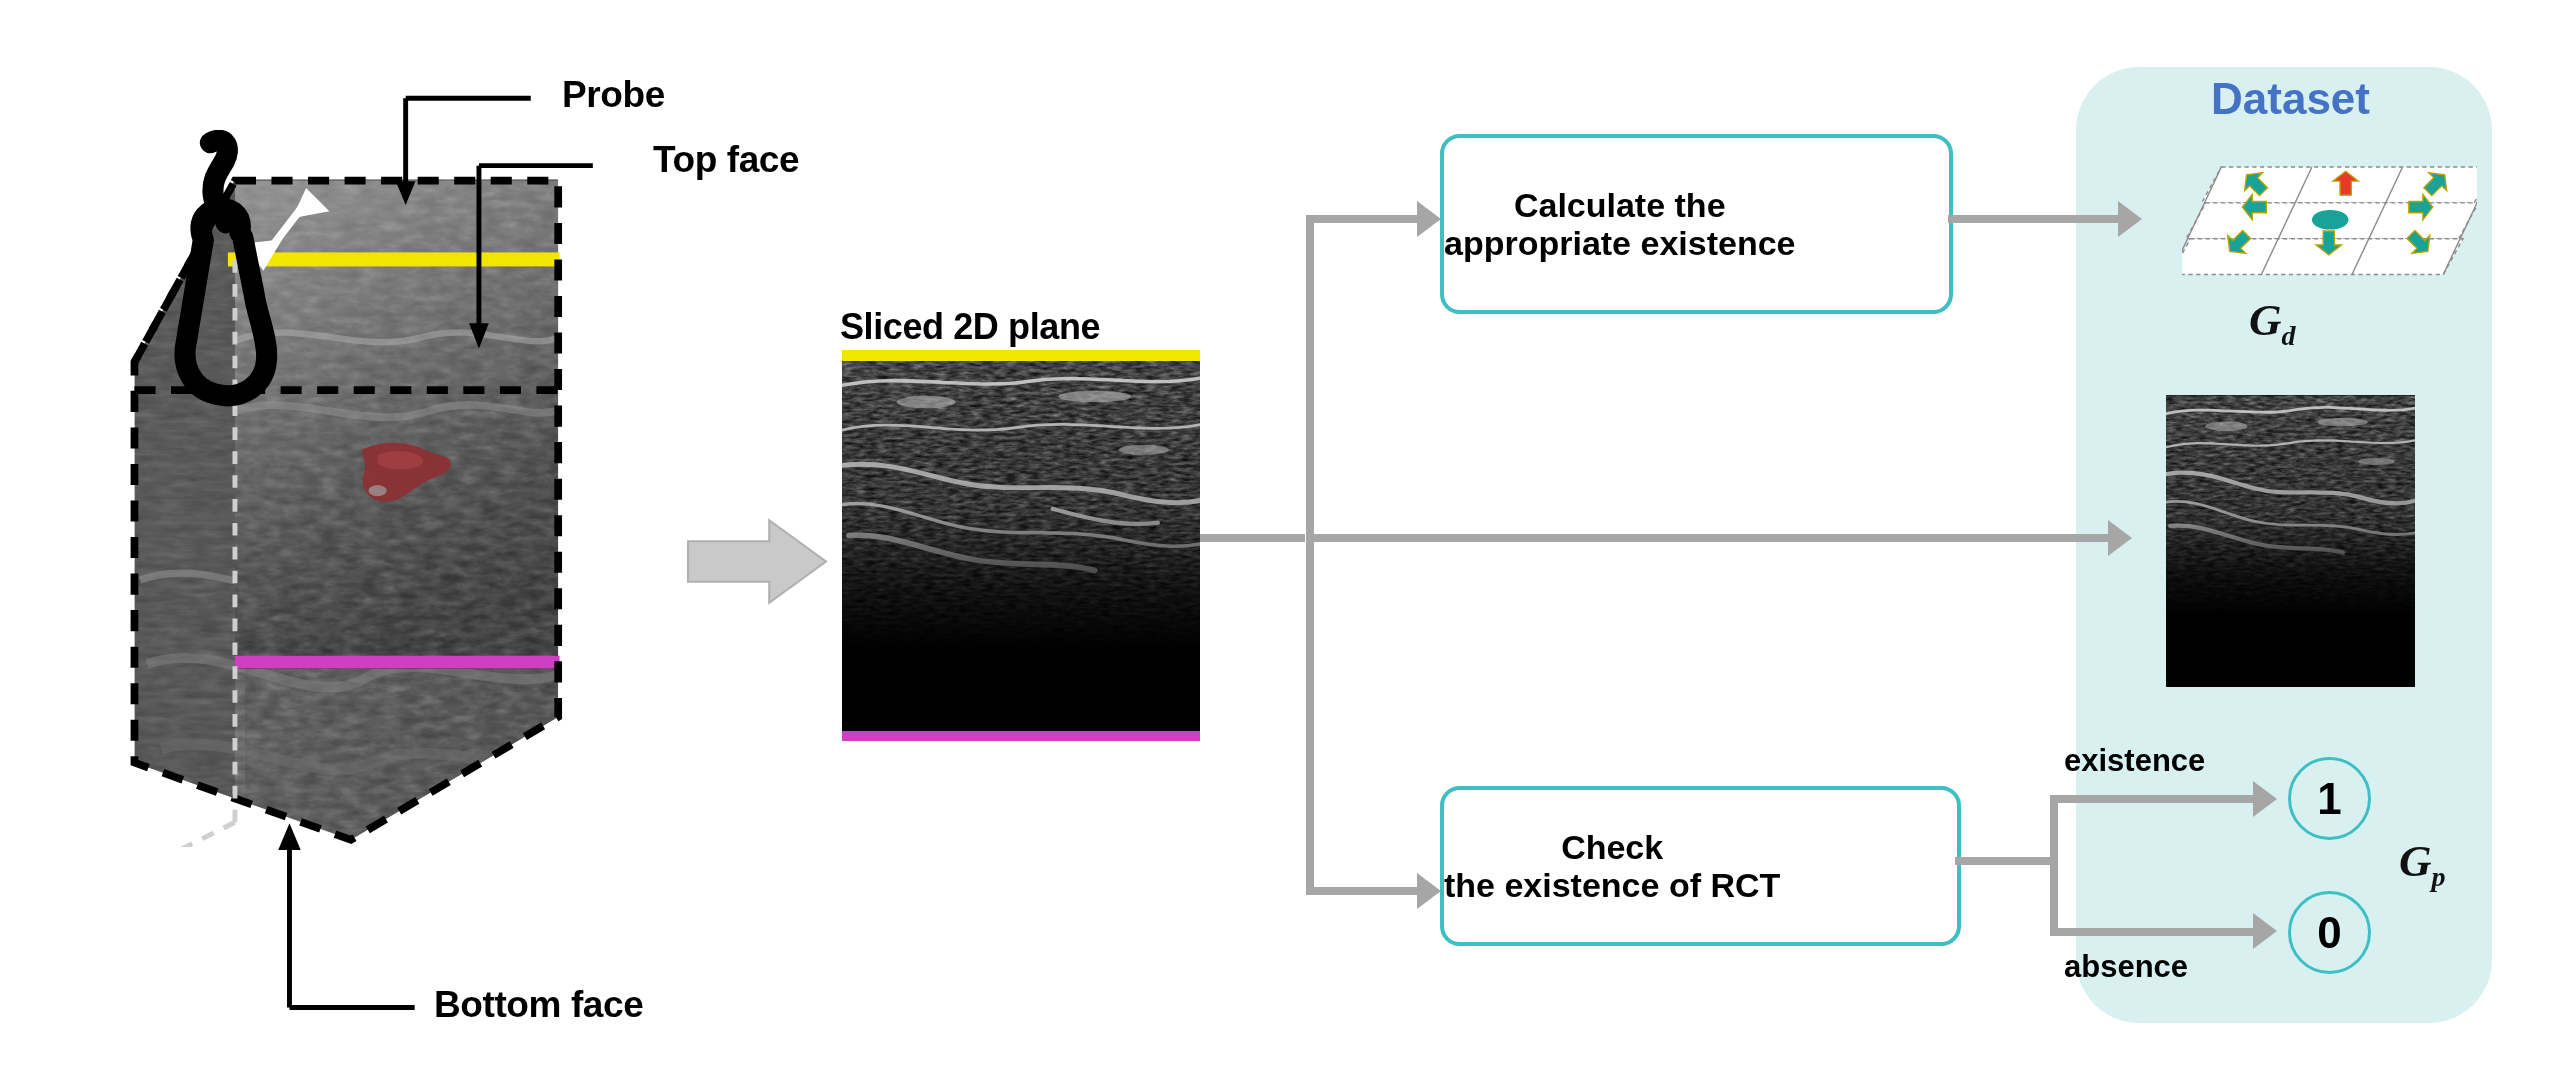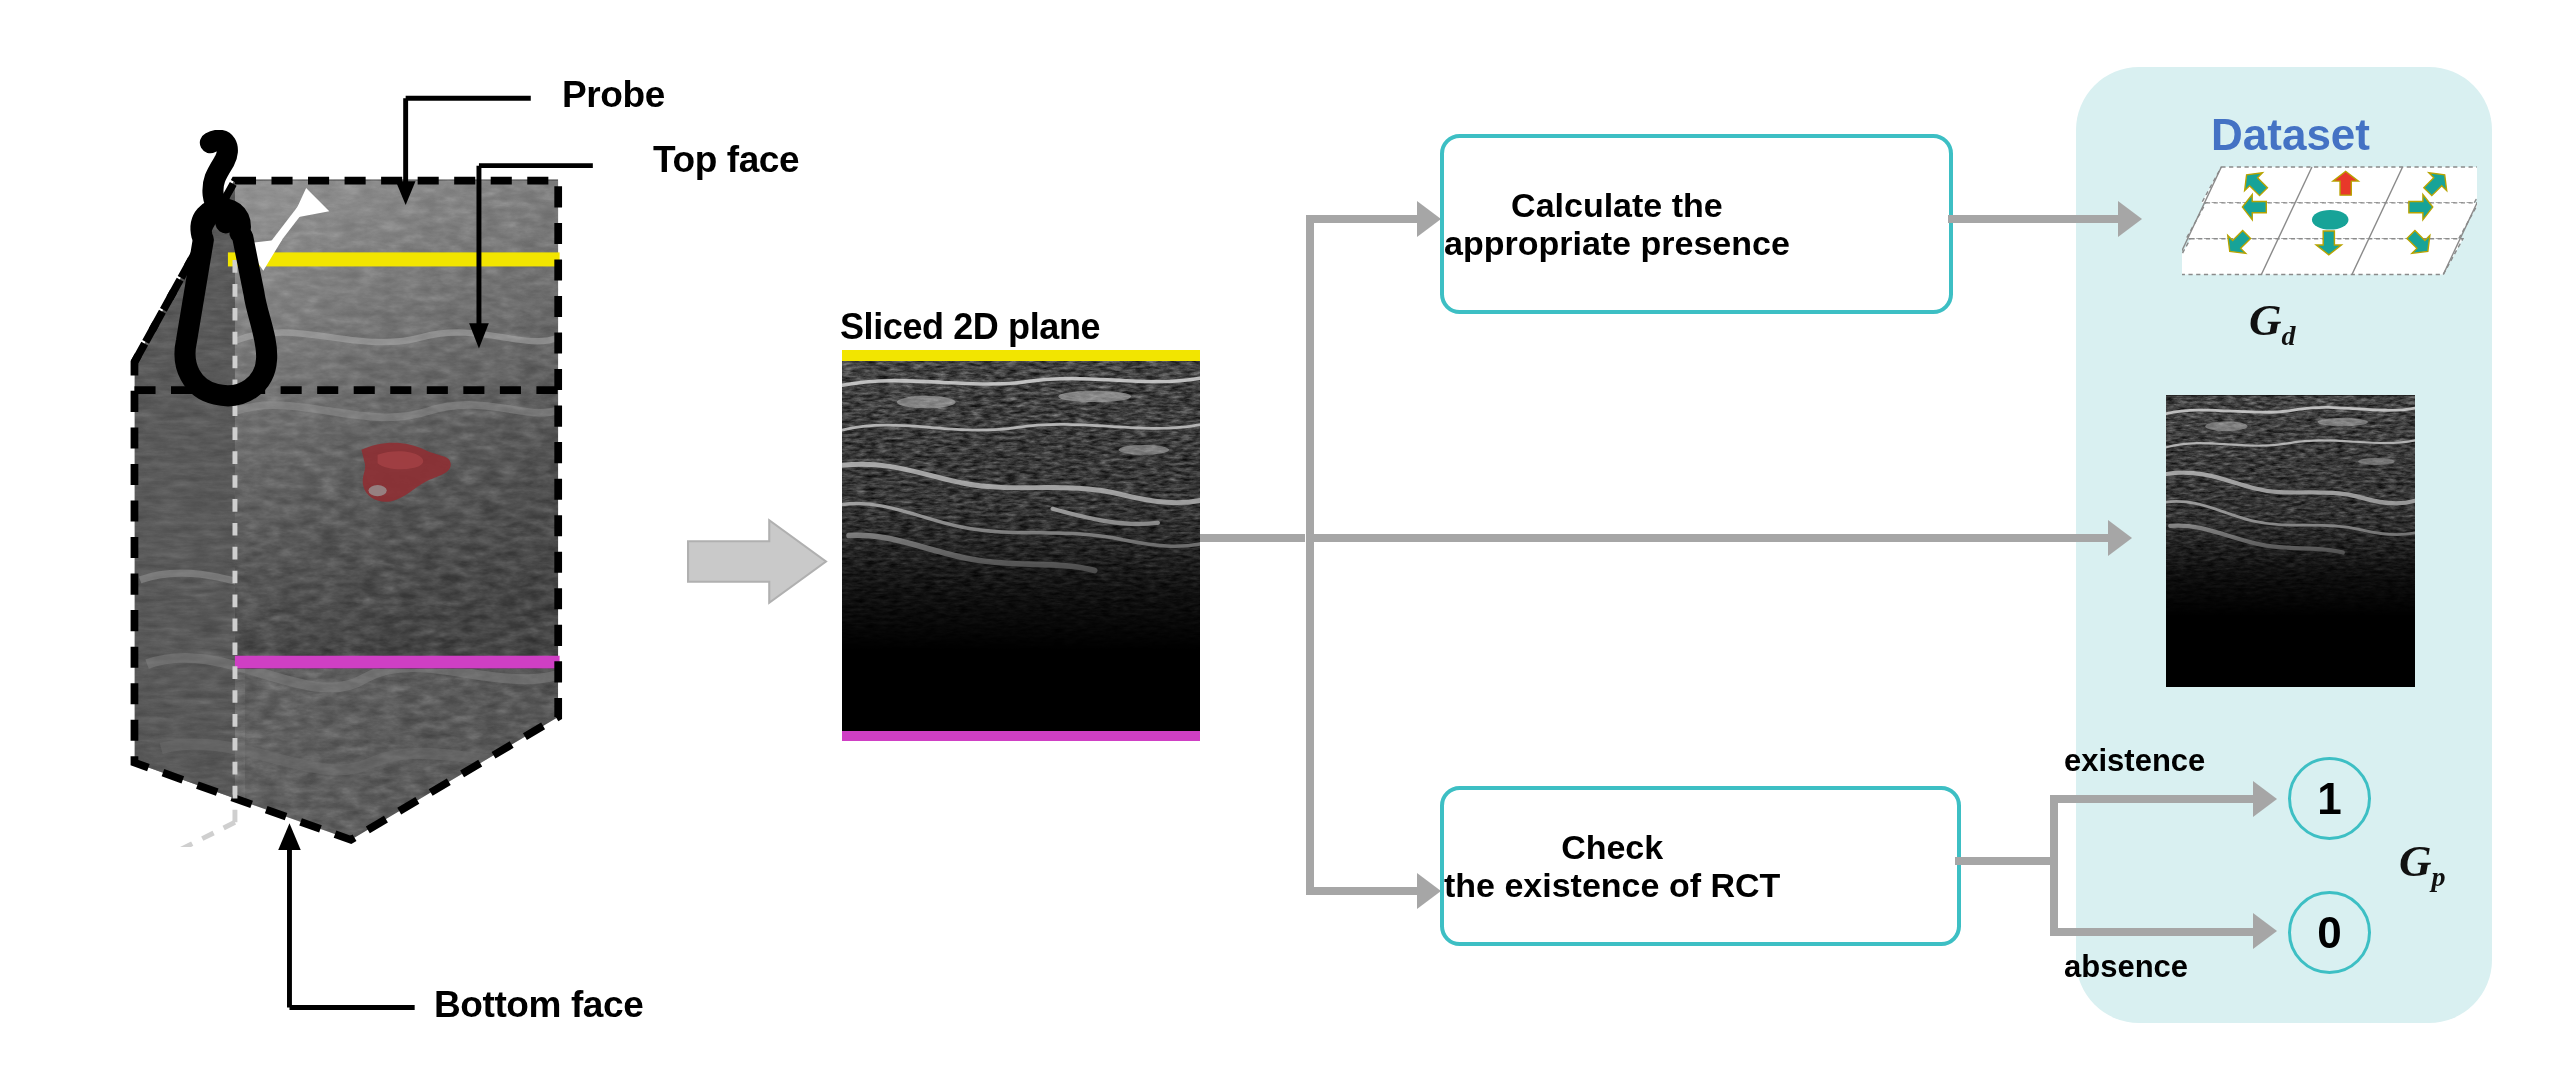--- a/index.html
+++ b/index.html
@@ -5,21 +5,21 @@
   html,body{margin:0;padding:0;background:#ffffff;}
   body{width:2576px;height:1082px;position:relative;overflow:hidden;
        font-family:"Liberation Sans", sans-serif;}
   .abs{position:absolute;}
   .lbl{color:#000;font-weight:bold;letter-spacing:-0.4px;white-space:nowrap;}
 
   
   #dataset-panel{left:2076px;top:67px;width:416px;height:956px;
       background:#d9f0f1;border-radius:63px 63px 63px 63px;}
   #dataset-title{left:2185px;top:74px;width:211px;text-align:center;
-      color:#4472c4;font-size:44px;font-weight:bold;margin-top:36px;}
+      color:#4472c4;font-size:44px;font-weight:bold;}
 
   
   .proc{background:#ffffff;border:4.9px solid #3dbfc4;border-radius:19.7px;
         display:flex;align-items:center;text-align:center;
         color:#000;font-weight:bold;font-size:34px;line-height:1.12;}
   #box-direction{left:1440px;top:134px;width:505px;height:172px;}
   #box-rct{left:1440px;top:786px;width:513px;height:152px;}
 
   
   #sliced-title{left:840px;top:306px;font-size:36px;}
@@ -228,21 +228,21 @@
 
 <div class="abs gl" style="left:1306px;top:887px;width:119px;height:8.4px;"></div>
 <div class="abs gah" style="left:1417px;top:873px;"></div>
 
 <div class="abs gl" style="left:1306px;top:534px;width:807px;height:8.4px;"></div>
 <div class="abs gah" style="left:2108px;top:520px;"></div>
 
 <div class="abs proc" id="box-direction">
   <div>
     <div>Calculate the</div>
-    <div>appropriate presence</div>
+    <div>appropriate existence</div>
   </div>
 </div>
 <div class="abs proc" id="box-rct">
   <div>
     <div>Check</div>
     <div>the existence of RCT</div>
   </div>
 </div>
 
 <div class="abs gl" style="left:1948px;top:215px;width:174px;height:8.4px;"></div>

